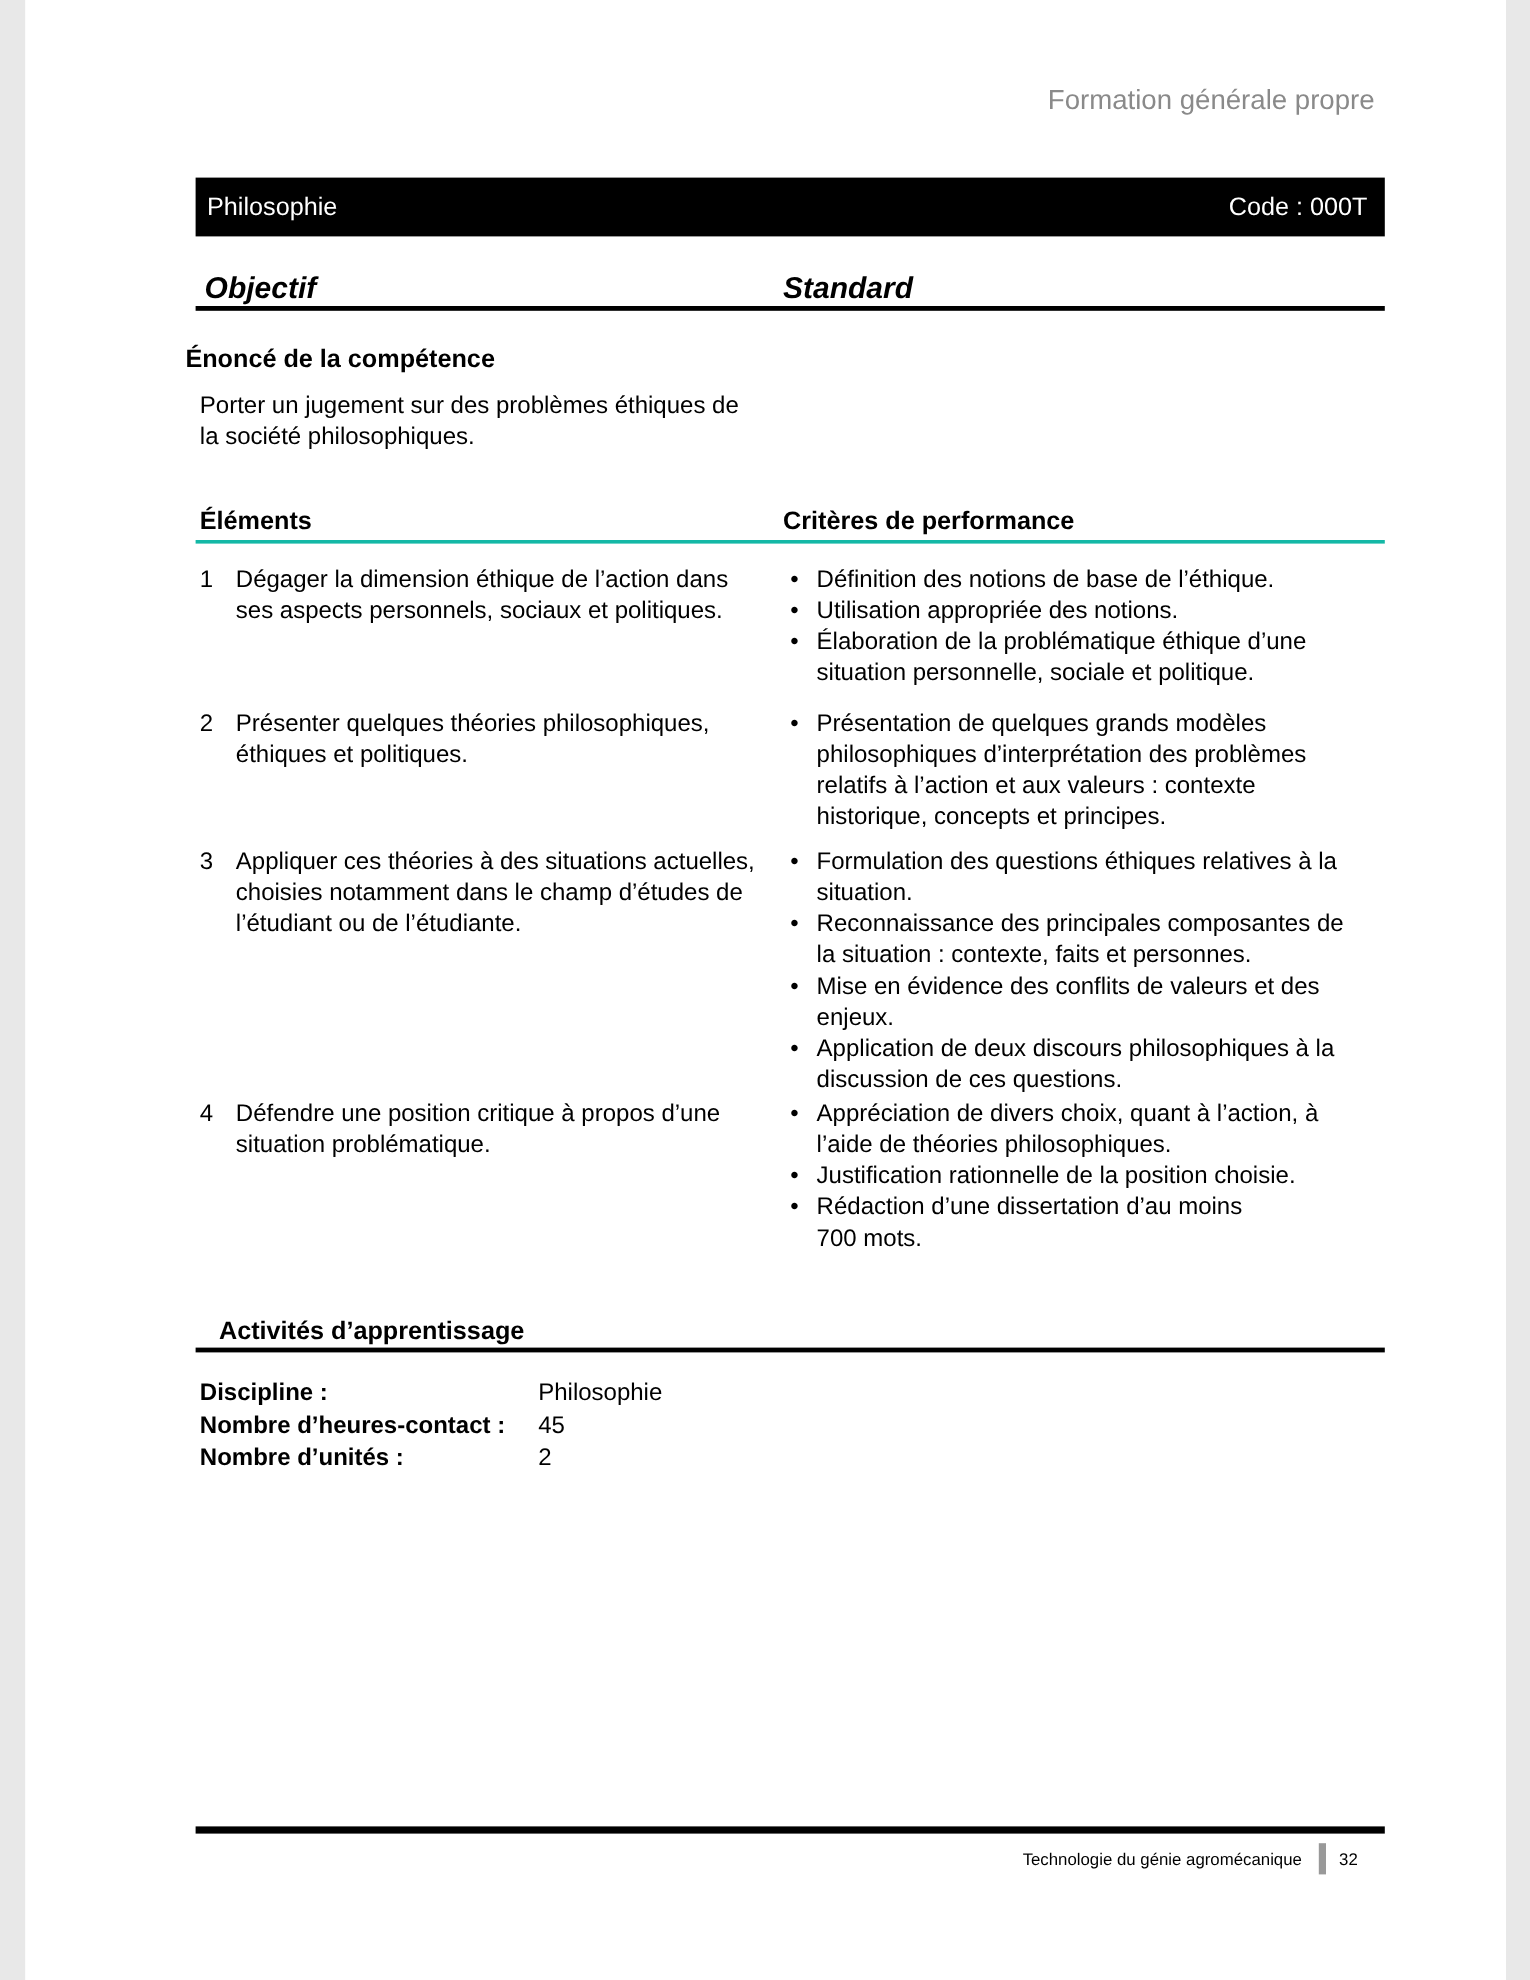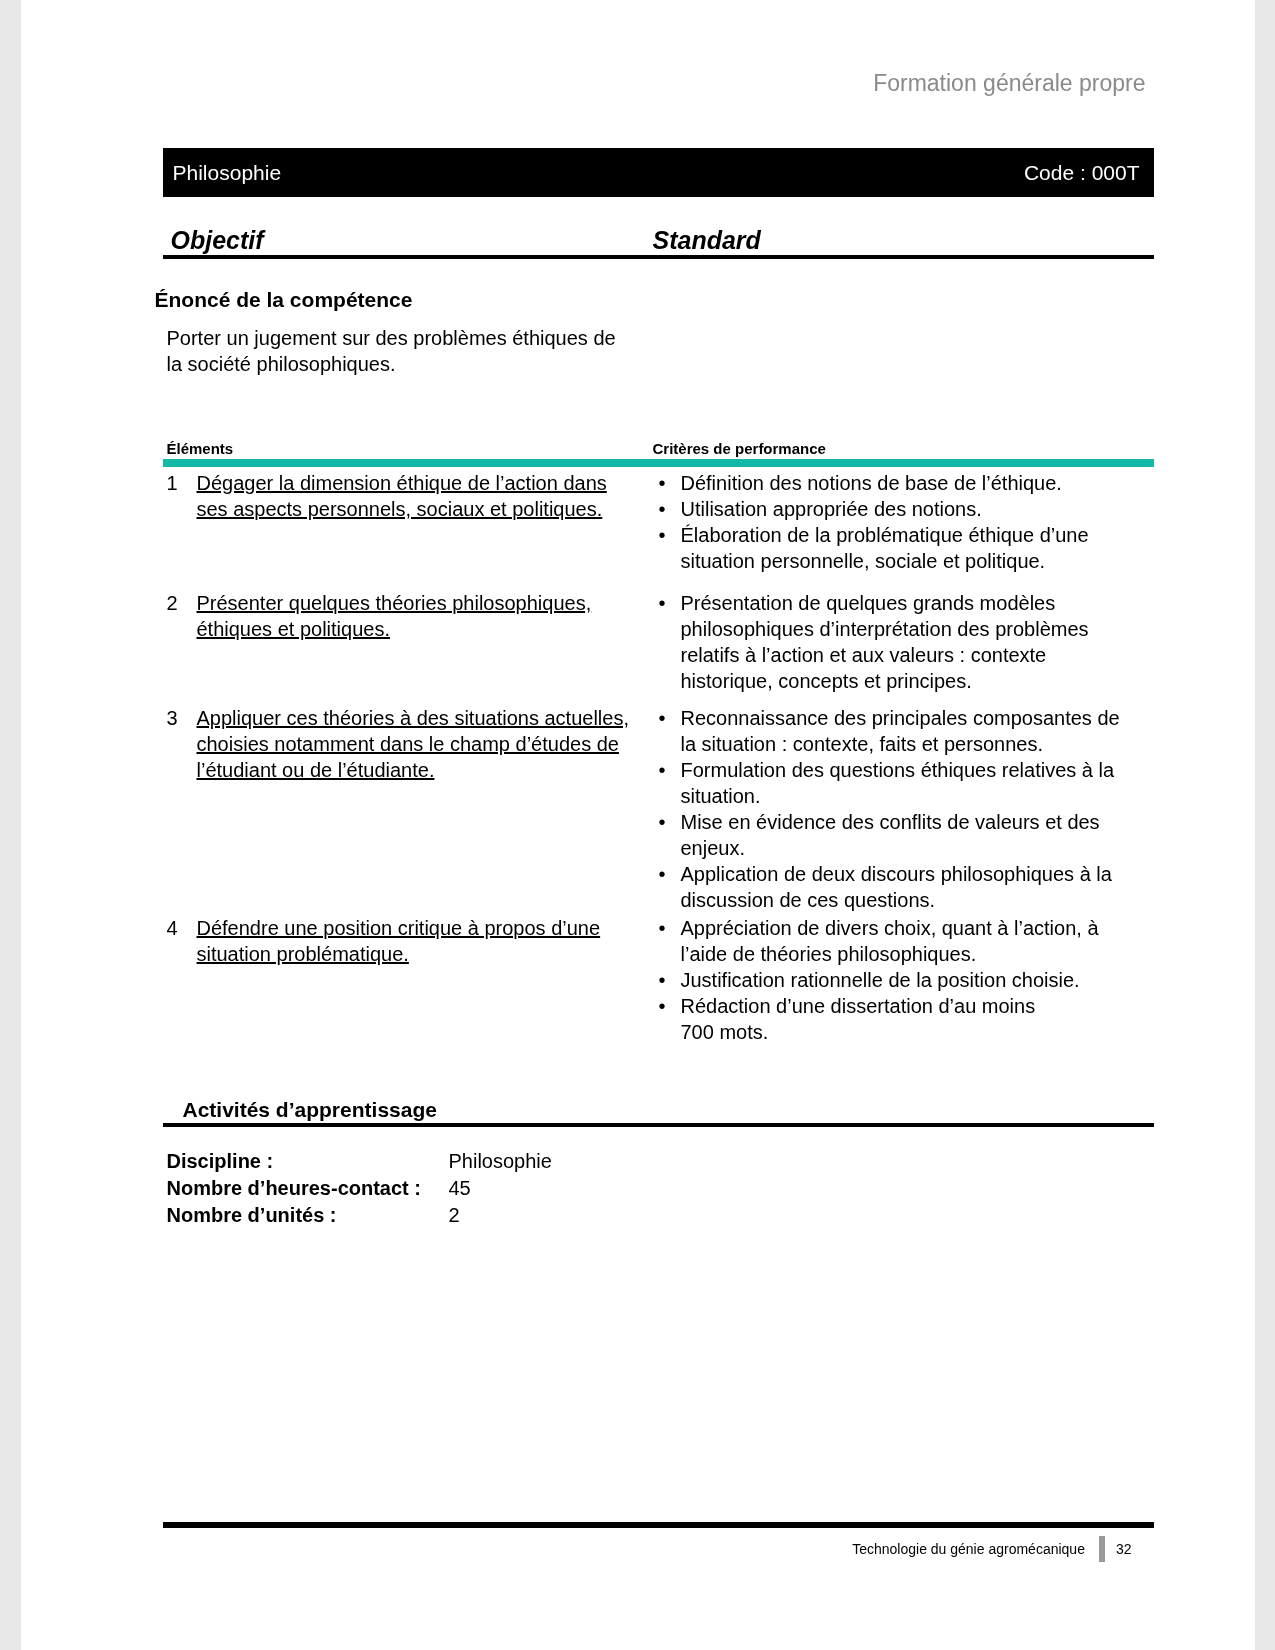--- a/index.html
+++ b/index.html
@@ -40,34 +40,34 @@
   .enonce-heading {
     position:absolute; top:288px; left:134px;
     font-size:21px; font-weight:bold;
   }
   .statement {
     position:absolute; top:325px; left:146px; width:470px;
     font-size:20px; line-height:26px;
   }
 
   .col-headers {
-    position:absolute; top:434px; left:142px; width:991px; height:33px;
-    border-bottom:8px solid #14b8a6;
-    font-size:15px; font-weight:bold; line-height:26px;
+    position:absolute; top:420px; left:142px; width:991px; height:33px;
+    border-bottom:3px solid #14b8a6;
+    font-size:21px; font-weight:bold; line-height:26px;
   }
   .col-headers .col1 { position:absolute; left:4px; top:2px; }
   .col-headers .col2 { position:absolute; left:490px; top:2px; }
 
   .row { position:absolute; left:142px; width:991px; font-size:20px; line-height:26px; }
   .row-1 { top:470px; }
   .row-2 { top:590px; }
   .row-3 { top:705px; }
   .row-4 { top:915px; }
   .row .num   { position:absolute; left:4px; top:0; width:26px; }
-  .row .etext { position:absolute; left:34px; top:0; width:450px;text-decoration:underline; }
+  .row .etext { position:absolute; left:34px; top:0; width:450px; }
   .row .crit  { position:absolute; left:490px; top:0; width:500px; list-style:none; }
   .row .crit li { position:relative; padding-left:28px; }
   .row .crit li::before {
     content:"\2022";
     position:absolute; left:6px; top:0;
   }
 
   .activites-header {
     position:absolute; top:1098px; left:142px; width:991px; height:29px;
     border-bottom:4px solid #000;
@@ -143,24 +143,24 @@
 historique, concepts et principes.</li>
     </ul>
   </div>
 
   <div class="row row-3">
     <span class="num">3</span>
     <div class="etext pre">Appliquer ces théories à des situations actuelles,
 choisies notamment dans le champ d’études de
 l’étudiant ou de l’étudiante.</div>
     <ul class="crit">
+      <li class="pre">Formulation des questions éthiques relatives à la
+situation.</li>
       <li class="pre">Reconnaissance des principales composantes de
 la situation : contexte, faits et personnes.</li>
-      <li class="pre">Formulation des questions éthiques relatives à la
-situation.</li>
       <li class="pre">Mise en évidence des conflits de valeurs et des
 enjeux.</li>
       <li class="pre">Application de deux discours philosophiques à la
 discussion de ces questions.</li>
     </ul>
   </div>
 
   <div class="row row-4">
     <span class="num">4</span>
     <div class="etext pre">Défendre une position critique à propos d’une

